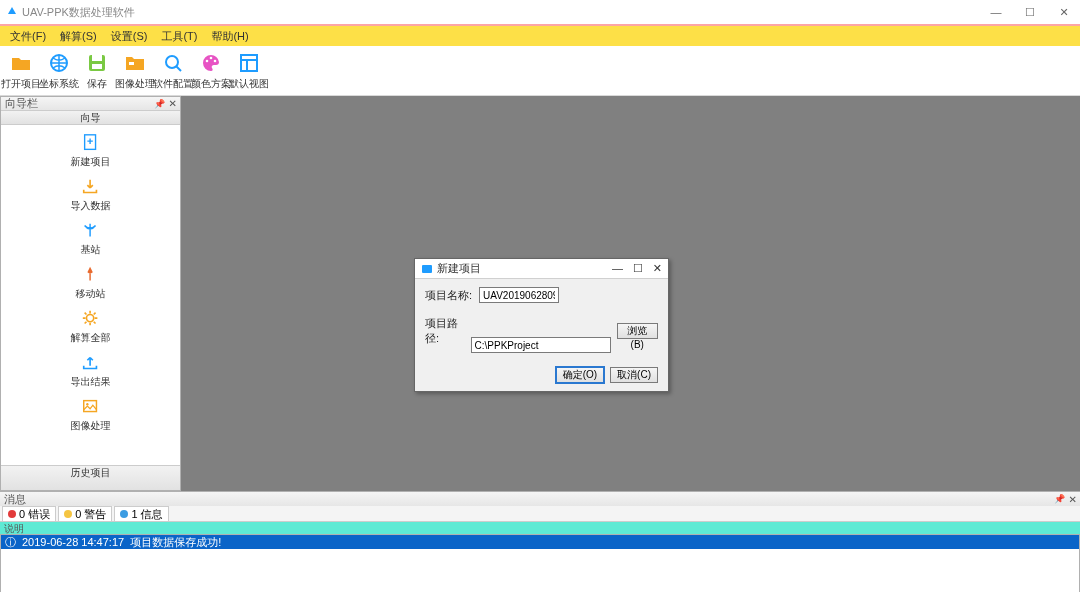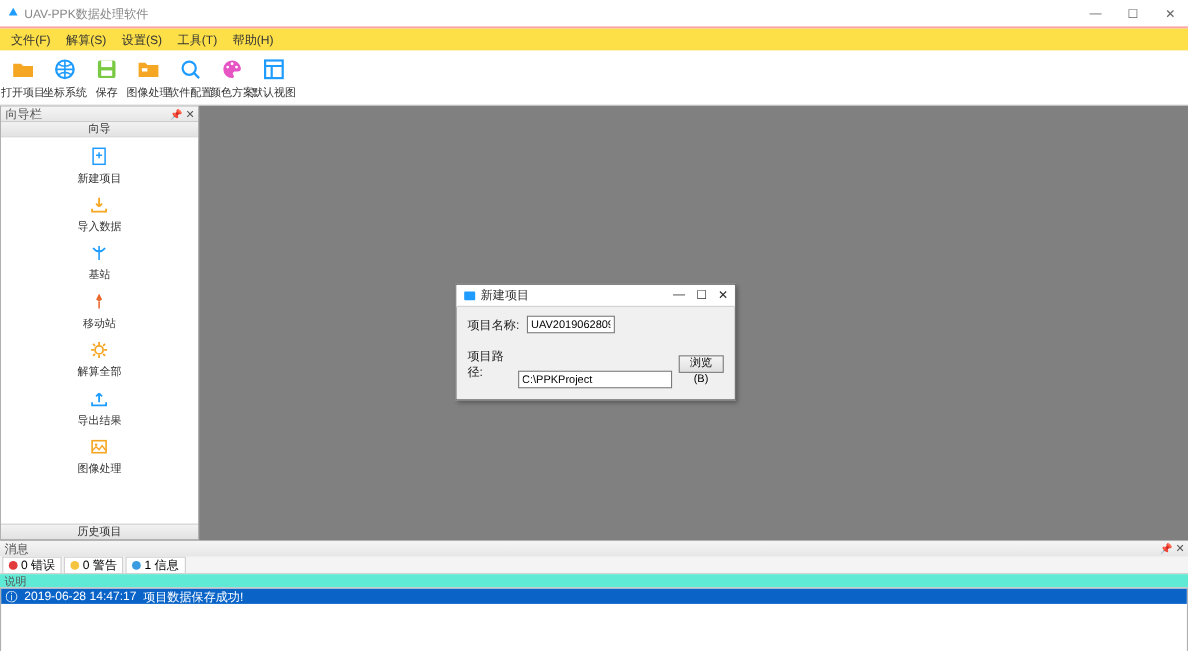--- a/index.html
+++ b/index.html
@@ -18,21 +18,21 @@
 .main { display: flex; height: 395px; }
 .sidebar { width: 181px; border: 1px solid #b0b0b0; display: flex; flex-direction: column; }
 .sidebar-header { height: 14px; background: linear-gradient(#f5f5f5,#e6e6e6); border-bottom: 1px solid #ccc; padding: 0 4px; display: flex; align-items: center; font-size: 10px; color: #555; position: relative; }
 .sidebar-header .pin { position: absolute; right: 14px; font-size: 9px; }
 .sidebar-header .x { position: absolute; right: 3px; font-size: 10px; }
 .sidebar-tab { height: 14px; text-align: center; background: linear-gradient(#f2f2f2,#e2e2e2); border-bottom: 1px solid #ccc; font-size: 10px; line-height: 14px; color: #333; }
 .sidebar-body { flex: 1; background: #fff; display: flex; flex-direction: column; align-items: center; padding-top: 6px; gap: 4px; overflow: hidden; }
 .wiz-item { display: flex; flex-direction: column; align-items: center; gap: 2px; padding: 2px 0; }
 .wiz-item .ico { width: 20px; height: 20px; display: flex; align-items: center; justify-content: center; }
 .wiz-item .lbl { font-size: 10px; color: #333; }
-.sidebar-footer { height: 14px; text-align: center; background: linear-gradient(#f2f2f2,#e2e2e2); border-top: 1px solid #ccc; font-size: 10px; line-height: 14px; color: #333; }
+.sidebar-footer { height: 25px; text-align: center; background: linear-gradient(#f2f2f2,#e2e2e2); border-top: 1px solid #ccc; font-size: 10px; line-height: 14px; color: #333; }
 .canvas { flex: 1; background: #808080; position: relative; }
 .dialog { position: absolute; left: 233px; top: 162px; width: 255px; background: #f0f0f0; border: 1px solid #666; box-shadow: 2px 2px 4px rgba(0,0,0,0.3); }
 .dlg-titlebar { height: 20px; background: #fff; display: flex; align-items: center; padding: 0 6px; border-bottom: 1px solid #d0d0d0; }
 .dlg-titlebar .dlg-ico { width: 12px; height: 12px; margin-right: 4px; }
 .dlg-titlebar .dlg-title { flex: 1; color: #333; font-size: 11px; }
 .dlg-titlebar .dlg-btns { display: flex; gap: 10px; color: #333; }
 .dlg-body { padding: 8px 10px 4px 10px; }
 .dlg-row { display: flex; align-items: center; gap: 6px; margin-bottom: 6px; }
 .dlg-row label { width: 48px; color: #222; font-size: 11px; }
 .dlg-row input { border: 1px solid #7a7a7a; height: 16px; padding: 0 3px; font-size: 10px; background: #fff; }
@@ -241,20 +241,24 @@
         <div class="dlg-row">
           <label>项目名称:</label>
           <input class="name-input" value="UAV2019062809" style="">
         </div>
         <div class="dlg-row">
           <label>项目路径:</label>
           <input class="path-input" value="C:\PPKProject" style="">
           <button class="dlg-btn">浏览(B)</button>
         </div>
       </div>
+      <div class="dlg-actions">
+        <button class="dlg-btn primary">确定(O)</button>
+        <button class="dlg-btn">取消(C)</button>
+      </div>
     </div>
   </div>
 </div>
 
 <div class="msg-area">
   <div class="msg-header">
     <span>消息</span>
     <span class="pin">📌</span>
     <span class="x">✕</span>
   </div>

